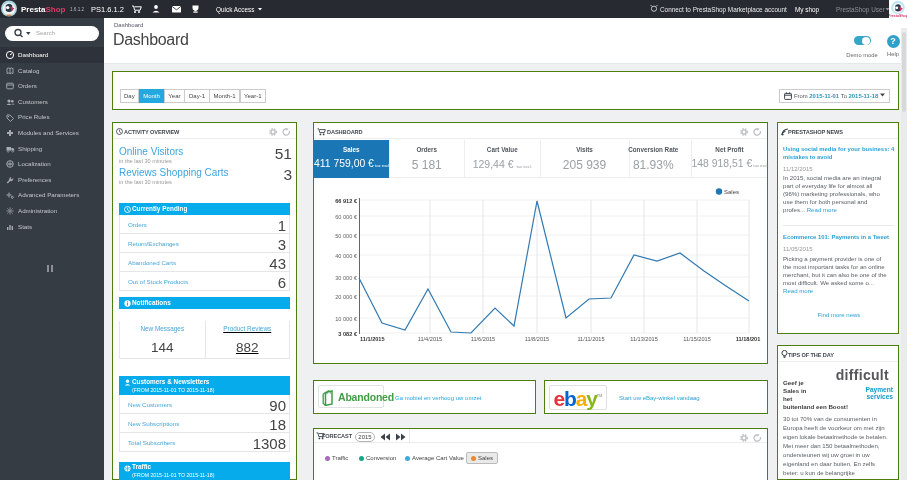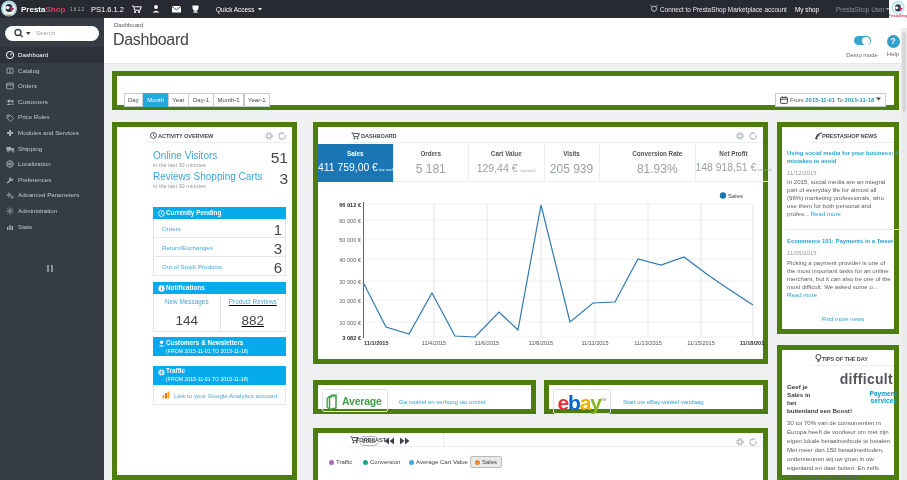--- a/index.html
+++ b/index.html
@@ -30,21 +30,21 @@
 #toggle { display:inline-block; width:17px; height:9px; background:#35a5c8; border-radius:5px; position:relative; }
 #toggle .knob { position:absolute; right:0.5px; top:0.5px; width:8px; height:8px; background:#fff; border-radius:50%; }
 #demowrap .lbl, #helpwrap .lbl { font-size:5.8px; color:#666; margin-top:3px; }
 #helpwrap { position:absolute; left:776px; top:12px; width:26px; text-align:center; }
 #helpc { display:inline-block; width:13px; height:13px; border-radius:50%; background:#2fa0ca; color:#fff; font-weight:bold; font-size:9px; line-height:13px; }
 
 
 #scrollstrip { left:901px; top:28px; width:6px; height:452px; background:#e9ebed; }
 #scrollthumb { left:902px; top:32px; width:4px; height:80px; background:#d6d8da; border-radius:2px; }
 
-.panel { position:absolute; background:#fff; border:5px solid #4d7c0f;padding-left:30px; }
+.panel { position:absolute; background:#fff; border:1px solid #4d7c0f; }
 .phead { position:relative; height:16px; border-bottom:1px solid #ebedef; }
 .phead .pt { position:absolute; left:7px; top:5.5px; font-size:5.6px; font-weight:bold; color:#424850; letter-spacing:-0.1px; white-space:nowrap; }
 .picons { position:absolute; right:6px; top:4.5px; }
 
 
 #toolbar { left:112px; top:71px; width:787px; height:39px; }
 .btngroup { position:absolute; left:7px; top:17px; height:14px; }
 .btn { display:inline-block; height:13.5px; line-height:13px; font-size:6px; color:#444; background:#fff; border:0.5px solid #c9cbcd; padding:0 3.5px; margin-left:-0.5px; vertical-align:top; }
 .btn.active { background:#23a8e0; color:#fff; border-color:#23a8e0; }
 #datepick { position:absolute; right:8px; top:17px; height:14px; border:0.5px solid #ccc; background:#fff; line-height:13px; font-size:5.9px; color:#555; padding:0 4px; white-space:nowrap; }
@@ -57,21 +57,21 @@
 .bl-num { position:absolute; right:-2px; top:-1px; font-size:15.5px; color:#444; }
 .bl-sub { font-size:5.6px; color:#999; margin-top:0.5px; line-height:6px; }
 .bluebar { margin:0 6px; background:#06abec; color:#fff; padding:2.5px 5px 2.5px 13px; position:relative; }
 .bluebar .t { font-size:6.4px; font-weight:bold; line-height:6.5px; display:block; }
 .bluebar .s { font-size:5.2px; line-height:6px; display:block; margin-top:1.5px; }
 .bluebar svg.bic { position:absolute; left:5px; top:3px; }
 .listrows { margin:0 6px; border-left:1px solid #e4e6e8; border-right:1px solid #e4e6e8; }
 .lrow { position:relative; height:19px; border-bottom:1px solid #e4e6e8; }
 .lrow .ll { position:absolute; left:8px; top:6px; font-size:6.2px; color:#48a7d8; }
 .lrow .lv { position:absolute; right:3px; top:2px; font-size:15px; color:#444; }
-.twocell { margin:0 6px; border:1px solid #e4e6e8; border-top:none; height:38px; position:relative; }
+.twocell { margin:12px 6px; border:1px solid #e4e6e8; border-top:none; height:38px; position:relative; }
 .tc { position:absolute; top:0; width:50%; height:100%; text-align:center; }
 .tc.r { left:50%; border-left:1px solid #e4e6e8;text-decoration:underline; }
 .tc .cl { font-size:6.4px; color:#48a7d8; margin-top:4.5px; }
 .tc .cv { font-size:13.5px; color:#444; margin-top:8px; }
 
 
 #col2dash { left:313px; top:122px; width:455px; height:242px; }
 #tabs { position:absolute; left:0; top:16.5px; width:453px; height:38px; border-bottom:1px solid #ebedef; }
 .tab { position:absolute; top:0; height:38px; border-right:1px solid #ebedef; text-align:center; }
 .tab .tl { font-size:6.3px; font-weight:bold; color:#50565c; margin-top:6px; }
@@ -295,20 +295,24 @@
   <div class="listrows">
     <div class="lrow">
         <span class="ll">Orders</span>
         <span class="lv">1</span>
       </div>
     <div class="lrow">
         <span class="ll">Return/Exchanges</span>
         <span class="lv">3</span>
       </div>
     <div class="lrow">
+        <span class="ll">Abandoned Carts</span>
+        <span class="lv">43</span>
+      </div>
+    <div class="lrow">
         <span class="ll">Out of Stock Products</span>
         <span class="lv">6</span>
       </div>
   </div>
   <div style="height:6.5px"></div>
   <div class="bluebar">
       <svg class="bic" width="7" height="7" viewBox="0 0 8 8">
         <circle cx="4" cy="4" r="3.6" fill="#fff"></circle>
         <rect x="3.4" y="3.3" width="1.2" height="3" fill="#06abec"></rect>
         <rect x="3.4" y="1.6" width="1.2" height="1.2" fill="#06abec"></rect>
@@ -327,20 +331,34 @@
   </div>
   <div style="height:5.5px"></div>
   <div class="bluebar">
       <svg class="bic" width="7" height="7" viewBox="0 0 8 8">
         <circle cx="4" cy="2.6" r="1.9" fill="#fff"></circle>
         <path d="M0.8 7.5 q3.2 -3.8 6.4 0 z" fill="#fff"></path>
       </svg>
       <div class="t">Customers &amp; Newsletters</div>
       <div class="s">(FROM 2015-11-01 TO 2015-11-18)</div>
     </div>
+  <div class="listrows">
+    <div class="lrow">
+        <span class="ll">New Customers</span>
+        <span class="lv">90</span>
+      </div>
+    <div class="lrow">
+        <span class="ll">New Subscriptions</span>
+        <span class="lv">18</span>
+      </div>
+    <div class="lrow">
+        <span class="ll">Total Subscribers</span>
+        <span class="lv">1308</span>
+      </div>
+  </div>
   <div style="height:9.5px"></div>
   <div class="bluebar">
       <svg class="bic" width="7" height="7" viewBox="0 0 8 8">
         <circle cx="4" cy="4" r="3.5" fill="#fff"></circle>
         <path d="M1.2 3 q2.8 1.4 5.6 0 M1.2 5 q2.8 -1.4 5.6 0" stroke="#06abec" stroke-width="0.7" fill="none"></path>
         <line x1="4" y1="0.5" x2="4" y2="7.5" stroke="#06abec" stroke-width="0.7"></line>
       </svg>
       <div class="t">Traffic</div>
       <div class="s">(FROM 2015-11-01 TO 2015-11-18)</div>
     </div>
@@ -377,21 +395,21 @@
         <div class="tv" style="font-size:10.4px">411 759,00 €<span class="tx"> tax excl.</span></div>
       </div>
     <div class="tab" style="left:75.5px; width:75.5px">
         <div class="tl">Orders</div>
         <div class="tv">5 181</div>
       </div>
     <div class="tab" style="left:151px; width:75.5px">
         <div class="tl">Cart Value</div>
         <div class="tv" style="font-size:10.5px">129,44 € <span class="tx">tax excl.</span></div>
       </div>
-    <div class="tab" style="left:226.5px; width:55px">
+    <div class="tab" style="left:226.5px; width:89px">
         <div class="tl">Visits</div>
         <div class="tv">205 939</div>
       </div>
     <div class="tab" style="left:302px; width:75.5px">
         <div class="tl">Conversion Rate</div>
         <div class="tv">81.93%</div>
       </div>
     <div class="tab" style="left:377.5px; width:76px; border-right:none">
         <div class="tl">Net Profit</div>
         <div class="tv" style="font-size:10.4px">148 918,51 €<span class="tx"> tax excl.</span></div>
@@ -444,21 +462,21 @@
   </svg>
 </div>
 
 <div class="panel" id="banner1">
   <div id="sglogo">
       <svg width="14" height="17" viewBox="0 0 14 17" style="position:absolute;left:2px;top:3px">
         <path d="M4.5 3.5 l6.5 -1.5 0 13 -6.5 1.5 z" fill="none" stroke="#3f9e46" stroke-width="1.5"></path>
         <path d="M4.5 3.5 l-2.3 1.8 0 9 2.3 2.2" fill="none" stroke="#3f9e46" stroke-width="1.3"></path>
         <path d="M6 5 l0 -1.8 a1.6 1.6 0 0 1 3.2 0 l0 1.4" fill="none" stroke="#3f9e46" stroke-width="1"></path>
       </svg>
-      <span class="sgt">Average</span>
+      <span class="sgt">Abandoned</span>
     </div>
   <div class="blink" style="left:81px; top:14px;">Ga mobiel en verhoog uw omzet</div>
 </div>
 <div class="panel" id="banner2">
   <div id="ebaylogo"><span style="color:#e53238">e</span><span style="color:#0064d2">b</span><span style="color:#f5af02">a</span><span style="color:#86b817">y</span><span style="font-size:4px;vertical-align:9px;color:#aaa;letter-spacing:0">TM</span></div>
   <div class="blink" style="left:74px; top:14px;">Start uw eBay-winkel vandaag</div>
 </div>
 
 <div class="panel" id="forecast">
   <div class="phead" style="height:13.5px">

